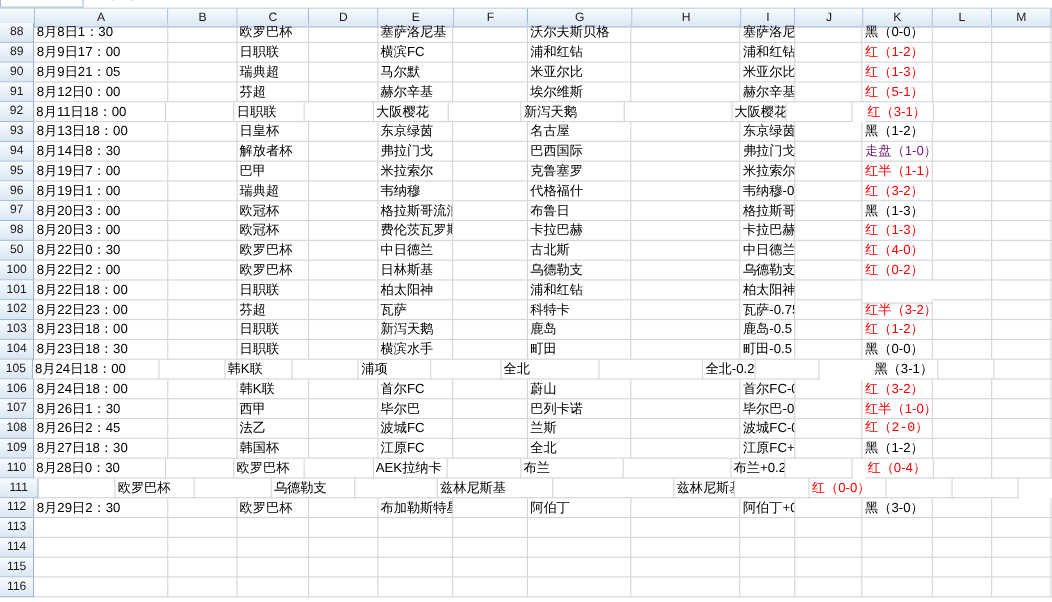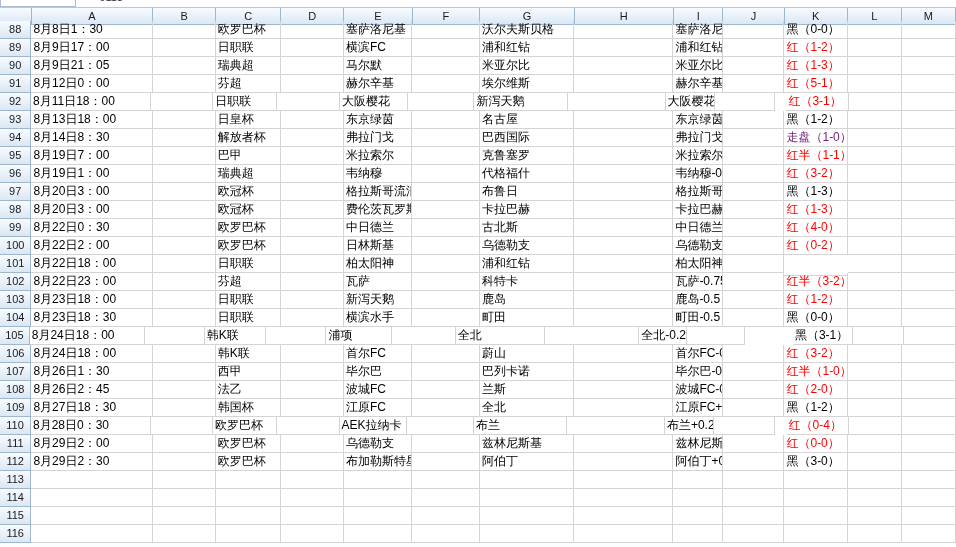--- a/index.html
+++ b/index.html
@@ -313,21 +313,21 @@
         <div class="cell c-f"></div>
         <div class="cell c-g">卡拉巴赫</div>
         <div class="cell c-h"></div>
         <div class="cell c-i">卡拉巴赫+0.5</div>
         <div class="cell c-j"></div>
         <div class="cell c-k" style="color: rgb(255, 0, 0);">红（1-3）</div>
         <div class="cell c-l"></div>
         <div class="cell c-l"></div>
       </div>
       <div class="row">
-        <div class="rowhead">99</div>
+        <div class="rowhead">50</div>
         <div class="cell c-a">8月22日0：30</div>
         <div class="cell c-b"></div>
         <div class="cell c-c">欧罗巴杯</div>
         <div class="cell c-d"></div>
         <div class="cell c-e">中日德兰</div>
         <div class="cell c-f"></div>
         <div class="cell c-g">古北斯</div>
         <div class="cell c-h"></div>
         <div class="cell c-i">中日德兰-2</div>
         <div class="cell c-j"></div>
@@ -468,21 +468,21 @@
         <div class="cell c-a">8月26日2：45</div>
         <div class="cell c-b"></div>
         <div class="cell c-c">法乙</div>
         <div class="cell c-d"></div>
         <div class="cell c-e">波城FC</div>
         <div class="cell c-f"></div>
         <div class="cell c-g">兰斯</div>
         <div class="cell c-h"></div>
         <div class="cell c-i">波城FC-0.5</div>
         <div class="cell c-j"></div>
-        <div class="cell c-k" style="color: rgb(255, 0, 0);">红（2-0）</div>
+        <div class="cell c-k" style="color: rgb(255, 0, 0); font-family: Liberation Mono, monospace;">红（2-0）</div>
         <div class="cell c-l"></div>
         <div class="cell c-l"></div>
       </div>
       <div class="row">
         <div class="rowhead">109</div>
         <div class="cell c-a">8月27日18：30</div>
         <div class="cell c-b"></div>
         <div class="cell c-c">韩国杯</div>
         <div class="cell c-d"></div>
         <div class="cell c-e">江原FC</div>
@@ -506,21 +506,20 @@
         <div class="cell c-g">布兰</div>
         <div class="cell c-h"></div>
         <div class="cell c-i">布兰+0.25</div>
         <div class="cell c-j"></div>
         <div class="cell c-k" style="color: rgb(255, 0, 0); margin-left: 12px;">红（0-4）</div>
         <div class="cell c-l"></div>
         <div class="cell c-l"></div>
       </div>
       <div class="row">
         <div class="rowhead">111</div>
-        <div class="cell c-a">8月29日2：00</div>
         <div class="cell c-b"></div>
         <div class="cell c-c">欧罗巴杯</div>
         <div class="cell c-d"></div>
         <div class="cell c-e">乌德勒支</div>
         <div class="cell c-f"></div>
         <div class="cell c-g">兹林尼斯基</div>
         <div class="cell c-h"></div>
         <div class="cell c-i">兹林尼斯基+1.5</div>
         <div class="cell c-j"></div>
         <div class="cell c-k" style="color: rgb(255, 0, 0);">红（0-0）</div>

